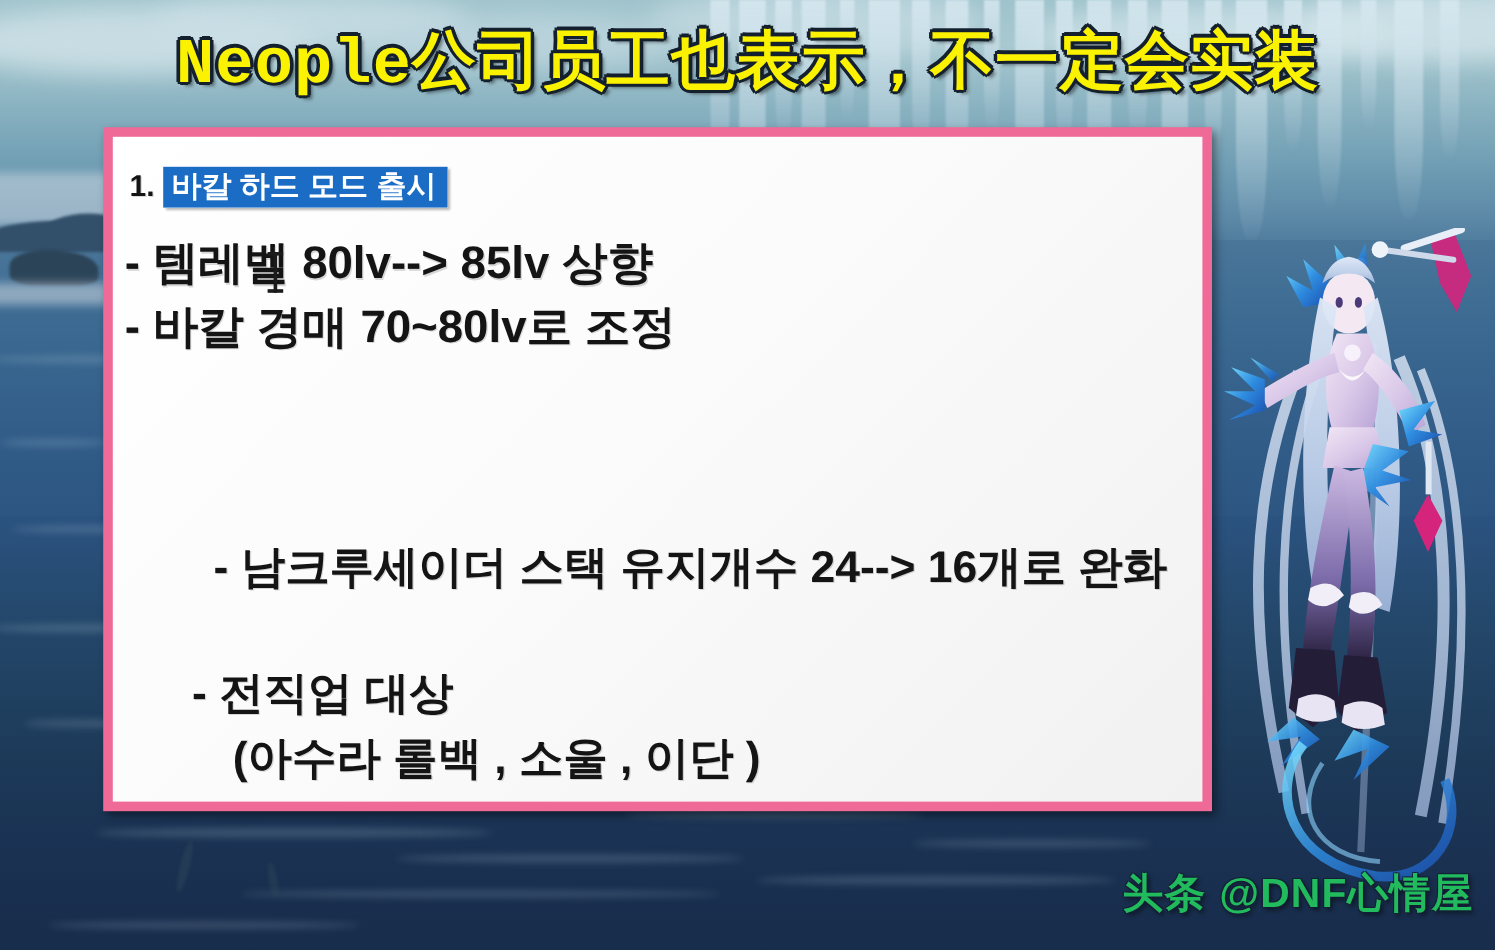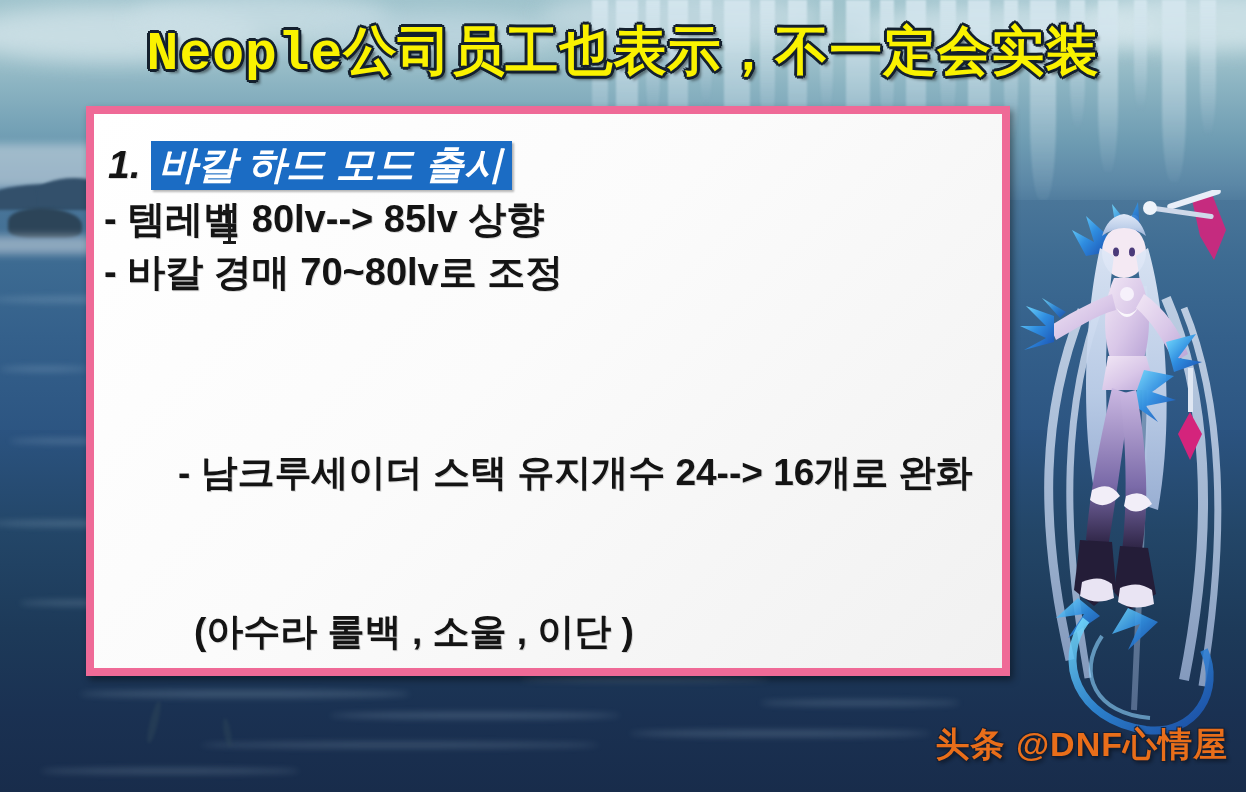--- a/index.html
+++ b/index.html
@@ -180,21 +180,21 @@
 
   .hl {
     background: #1b6cc4;
     color: #ffffff;
     padding: 2px 9px 4px 7px;
     text-shadow: none;
     box-shadow: 2px 2px 2px rgba(0,0,0,.28);
   }
 
   
-  #row-1       { left: 14px;  top: 24px;  font-size: 39px; font-style: italic; }
+  #row-1       { left: 14px;  top: 24px;  font-size: 25px; }
   #row-1a      { left: 10px;  top: 80px;  font-size: 38px; }
   #row-1b      { left: 10px;  top: 133px; font-size: 38px; }
   #row-2       { left: 14px;  top: 232px; font-size: 37px; }
   #row-2a      { left: 84px;  top: 287px; font-size: 37px; margin-top: 47px; }
   #row-3       { left: 14px;  top: 383px; font-size: 37px; }
   #row-3a      { left: 66px;  top: 439px; font-size: 37px; }
   #row-3b      { left: 100px; top: 493px; font-size: 37px; text-align: center; }
 
   
   .caret {
@@ -224,21 +224,21 @@
     background: #1b1b1b;
   }
 
   
   .watermark {
     position: absolute;
     right: 18px;
     bottom: 24px;
     font-size: 34px;
     font-weight: 700;
-    color: #f97316;
+    color: #22c55e;
     letter-spacing: 1px;
     white-space: nowrap;
     font-family: "Liberation Sans", "DejaVu Sans", sans-serif;
     text-shadow:
       -1px -1px 0 rgba(20,30,50,.85),
        1px -1px 0 rgba(20,30,50,.85),
       -1px  1px 0 rgba(20,30,50,.85),
        1px  1px 0 rgba(20,30,50,.85),
        2px  2px 4px rgba(0,0,0,.6);
     opacity: .93;
@@ -426,20 +426,24 @@
         <span>바칼 경매 70~80lv로 조정</span>
       </div>
 
 
       <div class="line" id="row-2a">
         <span class="num">-</span>
         <span>남크루세이더 스택 유지개수 24--&gt; 16개로 완화</span>
       </div>
 
 
+      <div class="line" id="row-3a">
+        <span class="num">-</span>
+        <span>전직업 대상</span>
+      </div>
 
       <div class="line" id="row-3b">
         <span>(아수라 롤백 , 소울 , 이단 )</span>
       </div>
 
       <div class="caret">
           <i></i>
         </div>
     </div>
   </div>

